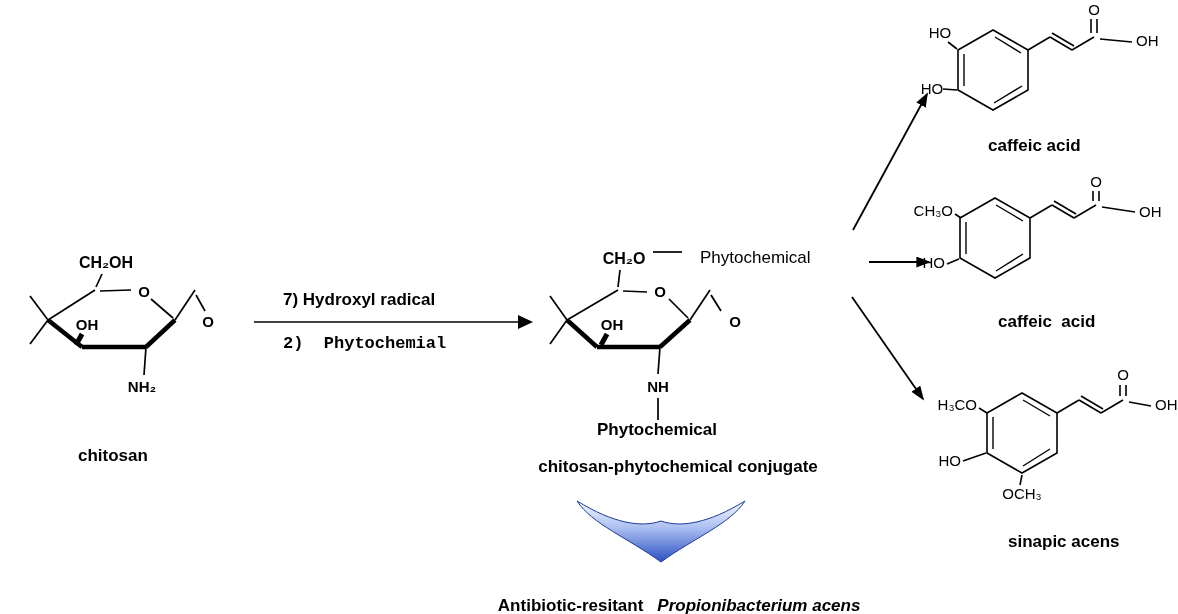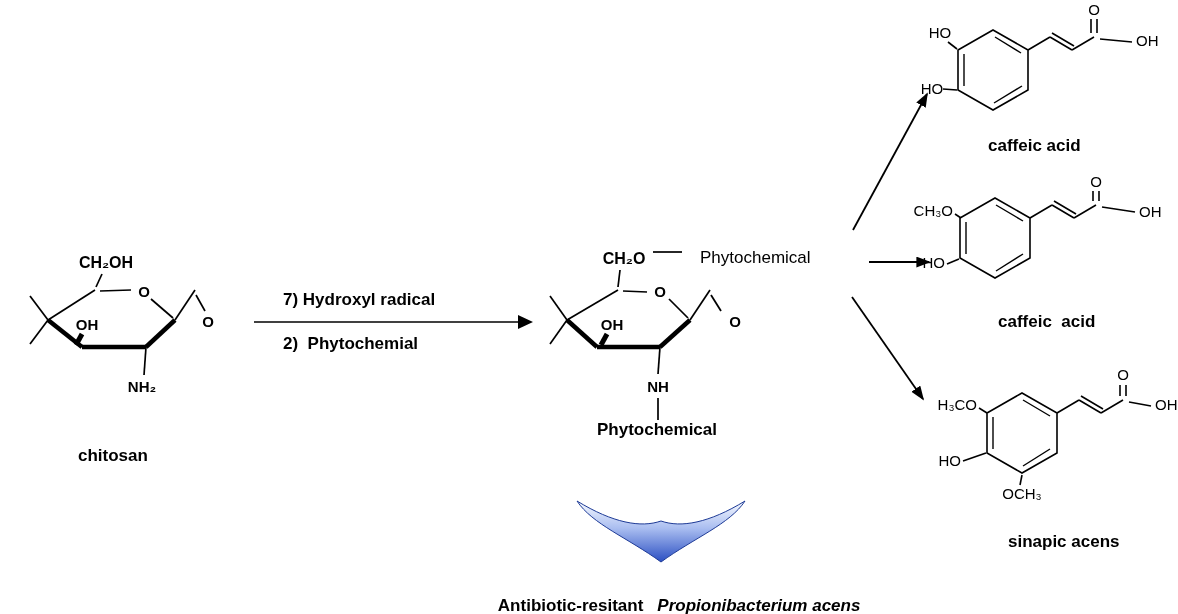--- a/index.html
+++ b/index.html
@@ -52,21 +52,21 @@
     <text class="atomB" x="69" y="98" text-anchor="middle">OH</text>
     <text class="atomB" x="124" y="160" text-anchor="middle">NH₂</text>
   </svg>
   <div class="abs lbl b" style="left:78px;top:447px;">chitosan</div>
 
   <div class="abs lbl b" style="left:283px;top:291px;">7) Hydroxyl radical</div>
   <svg class="abs" style="left:252px;top:310px;" width="284" height="24" viewBox="0 0 284 24">
     <line class="bondT" x1="2" y1="12" x2="266" y2="12"></line>
     <polygon points="266,5 281,12 266,19" fill="#000"></polygon>
   </svg>
-  <div class="abs lbl b" style="left:283px;top:335px;">2)  Phytochemial</div>
+  <div class="abs lbl b" style="left:283px;top:335px;font-family:Liberation Mono, monospace;">2)  Phytochemial</div>
 
   <svg class="abs" style="left:548px;top:232px;" width="250" height="205" viewBox="0 0 250 205">
     <g>
       <line class="bond" x1="72" y1="38" x2="70" y2="55"></line>
       <line class="bond" x1="105" y1="20" x2="134" y2="20"></line>
       <line class="bond" x1="75" y1="59" x2="99" y2="60"></line>
       <line class="bond" x1="121" y1="67" x2="140" y2="86"></line>
       <line class="bondBold" x1="142" y1="88" x2="112" y2="115"></line>
       <line class="bondBold" x1="112" y1="115" x2="49" y2="115"></line>
       <line class="bondBold" x1="49" y1="115" x2="19" y2="88"></line>
@@ -80,20 +80,21 @@
       <line class="wedge" x1="59" y1="102" x2="53" y2="113"></line>
     </g>
     <text class="atomBL" x="76" y="32" text-anchor="middle">CH₂O</text>
     <text class="atomB" x="112" y="65" text-anchor="middle">O</text>
     <text class="atomB" x="187" y="95" text-anchor="middle">O</text>
     <text class="atomB" x="64" y="98" text-anchor="middle">OH</text>
     <text class="atomB" x="110" y="160" text-anchor="middle">NH</text>
   </svg>
   <div class="abs lbl" style="left:700px;top:249px;">Phytochemical</div>
   <div class="abs lbl b" style="left:597px;top:421px;">Phytochemical</div>
+  <div class="abs lbl b center" style="left:510px;top:458px;width:336px;">chitosan-phytochemical conjugate</div>
 
   <svg class="abs" style="left:840px;top:78px;" width="100" height="335" viewBox="0 0 100 335">
     <defs>
       <marker id="ah" markerWidth="10" markerHeight="8" refX="7" refY="3" orient="auto" markerUnits="strokeWidth">
         <path d="M0,0 L8,3 L0,6 Z" fill="#000"></path>
       </marker>
     </defs>
     <line class="arrowline" x1="13" y1="152" x2="87" y2="16" marker-end="url(#ah)"></line>
     <line class="arrowline" x1="29" y1="184" x2="89" y2="184" marker-end="url(#ah)"></line>
     <line class="arrowline" x1="12" y1="219" x2="83" y2="321" marker-end="url(#ah)"></line>

